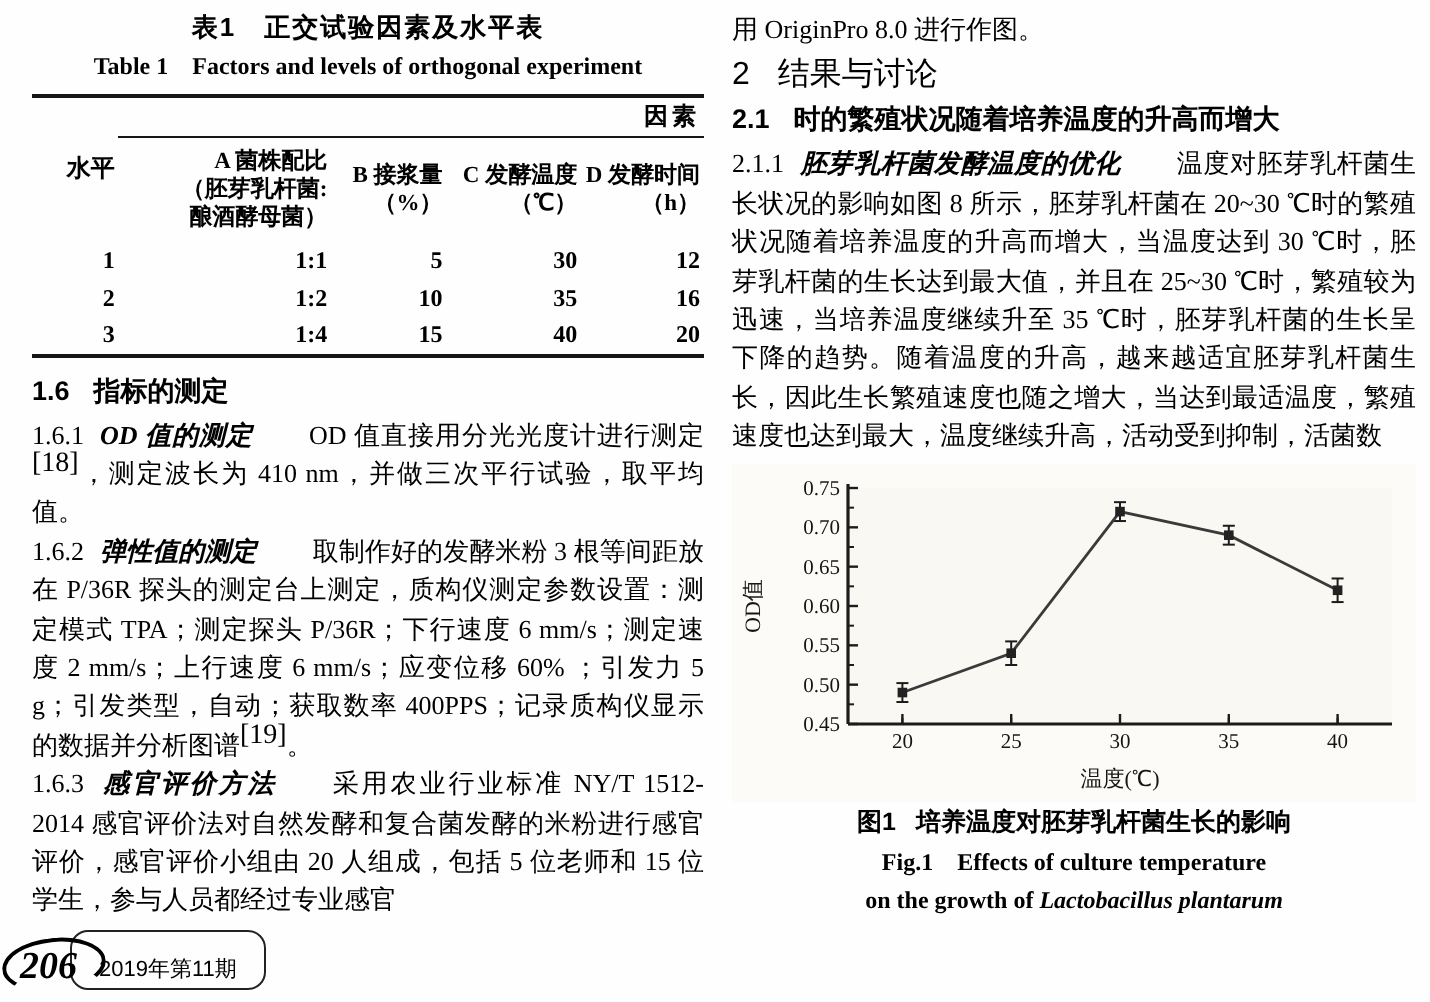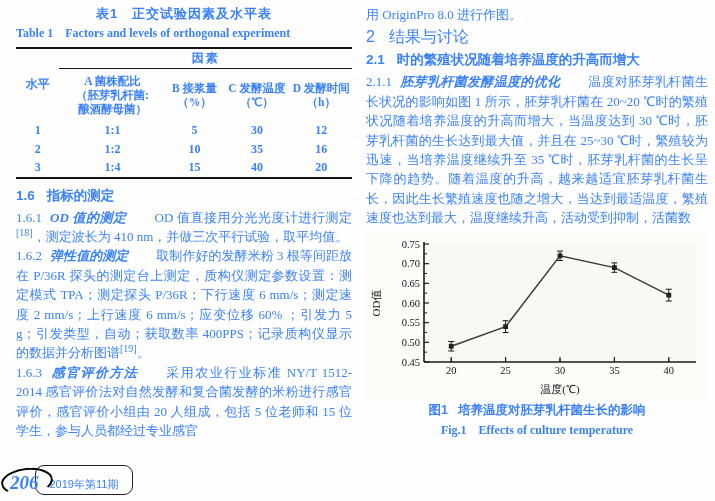--- a/index.html
+++ b/index.html
@@ -1,49 +1,49 @@
 <!DOCTYPE html>
 <html><head>
 <meta charset="utf-8">
 <style>
   * { margin:0; padding:0; box-sizing:border-box; }
   html,body { background:#e8e8e8; }
   .page {
     position:relative; width:715px; height:501px; background:#fefefe;
-    color:#3b82f6; overflow:hidden;
+    color:#000000; overflow:hidden;
     font-family:"Liberation Serif", serif;
   }
   .col-left  { position:absolute; left:16px;  top:5px; width:336px; }
   .col-right { position:absolute; left:366px; top:5px; width:342px; }
 
   
   .tbl-title-zh { text-align:center; font-family:"Liberation Sans",sans-serif;
     font-weight:bold; font-size:13px; letter-spacing:1px; }
-  .tbl-title-en { font-weight:bold; font-size:12px; margin-top:2px; }
+  .tbl-title-en { text-align:center; font-weight:bold; font-size:12px; margin-top:2px; }
   table.factors { width:100%; border-collapse:collapse; margin-top:5px;
     border-top:2px solid #161616; border-bottom:2px solid #161616;
     font-size:12px; text-align:center; }
-  table.factors th, table.factors td { font-weight:bold; padding:1px 2px; vertical-align:middle; }
+  table.factors th, table.factors td { font-weight:bold; padding:1px 2px; vertical-align:middle;text-align:right; }
   th.group { border-bottom:1.2px solid #161616; height:20px; letter-spacing:2px; }
   th.multiline { white-space:pre-line; font-size:11.5px; line-height:14px; }
   tr.hdr2 th { height:52px; }
   tr.datarow td { height:19px; border-top:none; font-weight:bold; }
   tr.datarow:first-of-type td { border-top:1.6px solid #161616; }
 
   
   .h-sec { font-family:"Liberation Sans",sans-serif; font-weight:bold;
     font-size:13.5px; margin:8px 0 3px; }
   .h-sec .num { margin-right:12px; }
   .h-big { font-family:"Liberation Sans",sans-serif; font-weight:normal;
     font-size:16px; margin:3px 0 3px; }
   .h-big .num { margin-right:14px; }
   p.body { font-size:13px; line-height:19.4px; text-align:justify; }
   p.body .num { margin-right:8px; }
   p.body .runin { font-style:italic; margin-right:28px;font-weight:bold; }
-  sup { font-size:10px; line-height:0; }
+  sup { font-size:14px; line-height:0; }
 
   
   .figure { margin-top:4px; background:#fcfbf7; }
   .fig-cap-zh { text-align:center; font-family:"Liberation Sans",sans-serif;
     font-weight:bold; font-size:12.5px; margin-top:2px; }
   .fig-cap-zh .num { margin-right:10px; }
   .fig-cap-en { text-align:center; font-weight:bold; font-size:12px; margin-top:3px; }
   .fig-cap-en .species { font-style:italic; }
 
   
@@ -133,21 +133,21 @@
 
     <div class="h-big">
       <span class="num">2</span><span>结果与讨论</span>
     </div>
 
     <div class="h-sec" style="margin-top:2px;">
       <span class="num">2.1</span><span>时的繁殖状况随着培养温度的升高而增大</span>
     </div>
 
     <p class="body">
-      <span class="num">2.1.1</span><span class="runin">胚芽乳杆菌发酵温度的优化</span><span>温度对胚芽乳杆菌生长状况的影响如图 1 所示，胚芽乳杆菌在 20~20 ℃时的繁殖状况随着培养温度的升高而增大，当温度达到 30 ℃时，胚芽乳杆菌的生长达到最大值，并且在 25~30 ℃时，繁殖较为迅速，当培养温度继续升至 35 ℃时，胚芽乳杆菌的生长呈下降的趋势。随着温度的升高，越来越适宜胚芽乳杆菌生长，因此生长繁殖速度也随之增大，当达到最适温度，繁殖速度也达到最大，温度继续升高，活动受到抑制，活菌数</span>
+      <span class="num">2.1.1</span><span class="runin">胚芽乳杆菌发酵温度的优化</span><span>温度对胚芽乳杆菌生长状况的影响如图 8 所示，胚芽乳杆菌在 20~30 ℃时的繁殖状况随着培养温度的升高而增大，当温度达到 30 ℃时，胚芽乳杆菌的生长达到最大值，并且在 25~30 ℃时，繁殖较为迅速，当培养温度继续升至 35 ℃时，胚芽乳杆菌的生长呈下降的趋势。随着温度的升高，越来越适宜胚芽乳杆菌生长，因此生长繁殖速度也随之增大，当达到最适温度，繁殖速度也达到最大，温度继续升高，活动受到抑制，活菌数</span>
     </p>
 
     <div class="figure" id="chart-holder"><svg viewBox="0 0 342 164" width="342" height="164">
           <rect x="58" y="12" width="272" height="118" fill="#faf8f2"></rect>
           <line x1="58" y1="10" x2="58" y2="130" stroke="#1c1c1c" stroke-width="1.6"></line>
           <line x1="58" y1="130" x2="330" y2="130" stroke="#1c1c1c" stroke-width="1.6"></line>
           <line x1="58" y1="130" x2="63" y2="130" stroke="#1c1c1c" stroke-width="1.2"></line>
           <text x="54" y="133.5" text-anchor="end" font-size="10.5" fill="#151515" font-family="&quot;Liberation Serif&quot;,serif">0.45</text>
           <line x1="58" y1="110.33333333333334" x2="63" y2="110.33333333333334" stroke="#1c1c1c" stroke-width="1.2"></line>
           <text x="54" y="113.83333333333334" text-anchor="end" font-size="10.5" fill="#151515" font-family="&quot;Liberation Serif&quot;,serif">0.50</text>
@@ -204,20 +204,23 @@
           <rect x="137.2" y="92.19999999999999" width="4.8" height="4.8" fill="#222222"></rect>
           <rect x="191.6" y="21.400000000000013" width="4.8" height="4.8" fill="#222222"></rect>
           <rect x="245.99999999999997" y="33.200000000000024" width="4.8" height="4.8" fill="#222222"></rect>
           <rect x="300.40000000000003" y="60.73333333333334" width="4.8" height="4.8" fill="#222222"></rect>
         </svg></div>
 
     <div class="fig-cap-zh">
       <span class="num">图1</span><span>培养温度对胚芽乳杆菌生长的影响</span>
     </div>
     <div class="fig-cap-en">Fig.1　Effects of culture temperature</div>
+    <div class="fig-cap-en">
+      <span>on the growth of </span><span class="species">Lactobacillus plantarum</span>
+    </div>
   </div>
 
   <div class="footer">
     <span class="pgnum-wrap">
       <span class="pgnum-arc"></span>
       <span class="pgnum">206</span>
     </span><span class="issue-pill">2019年第11期</span>
   </div>
 
 </div>

